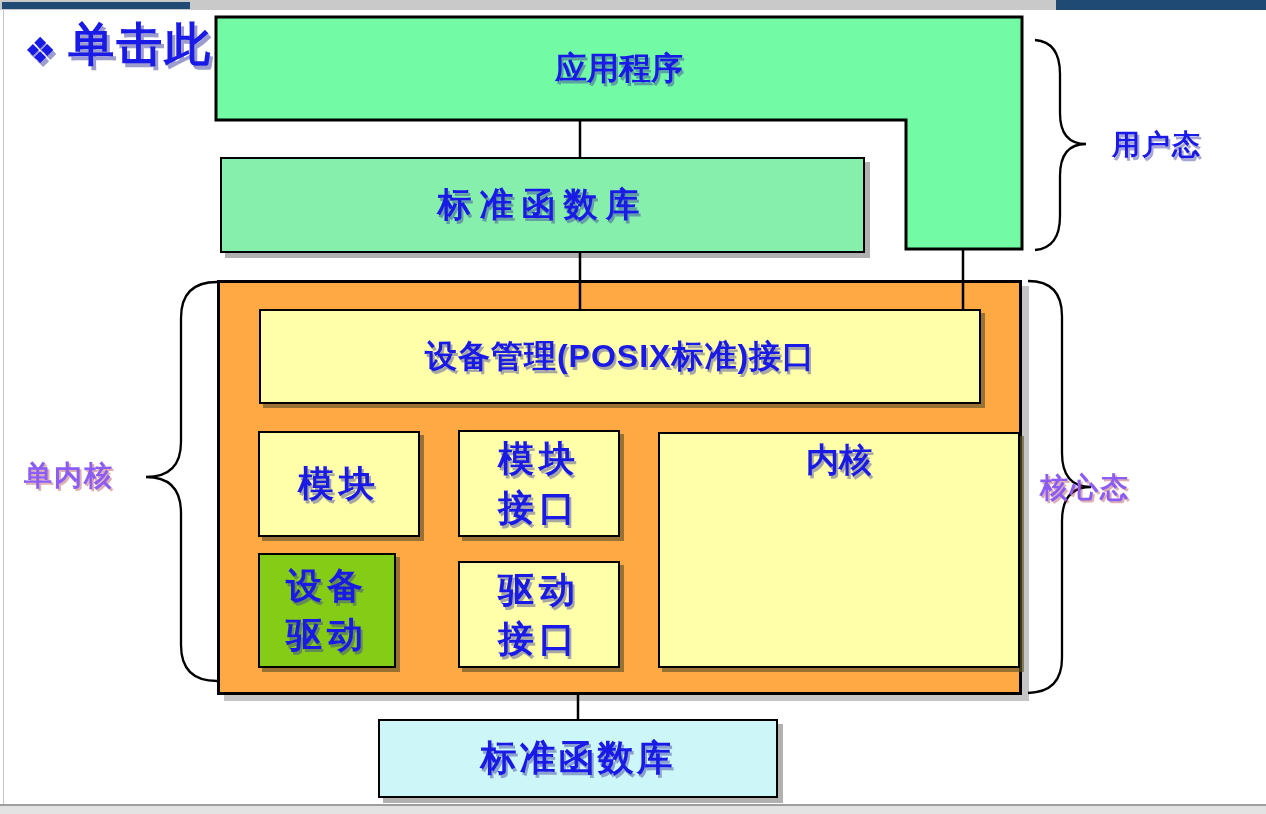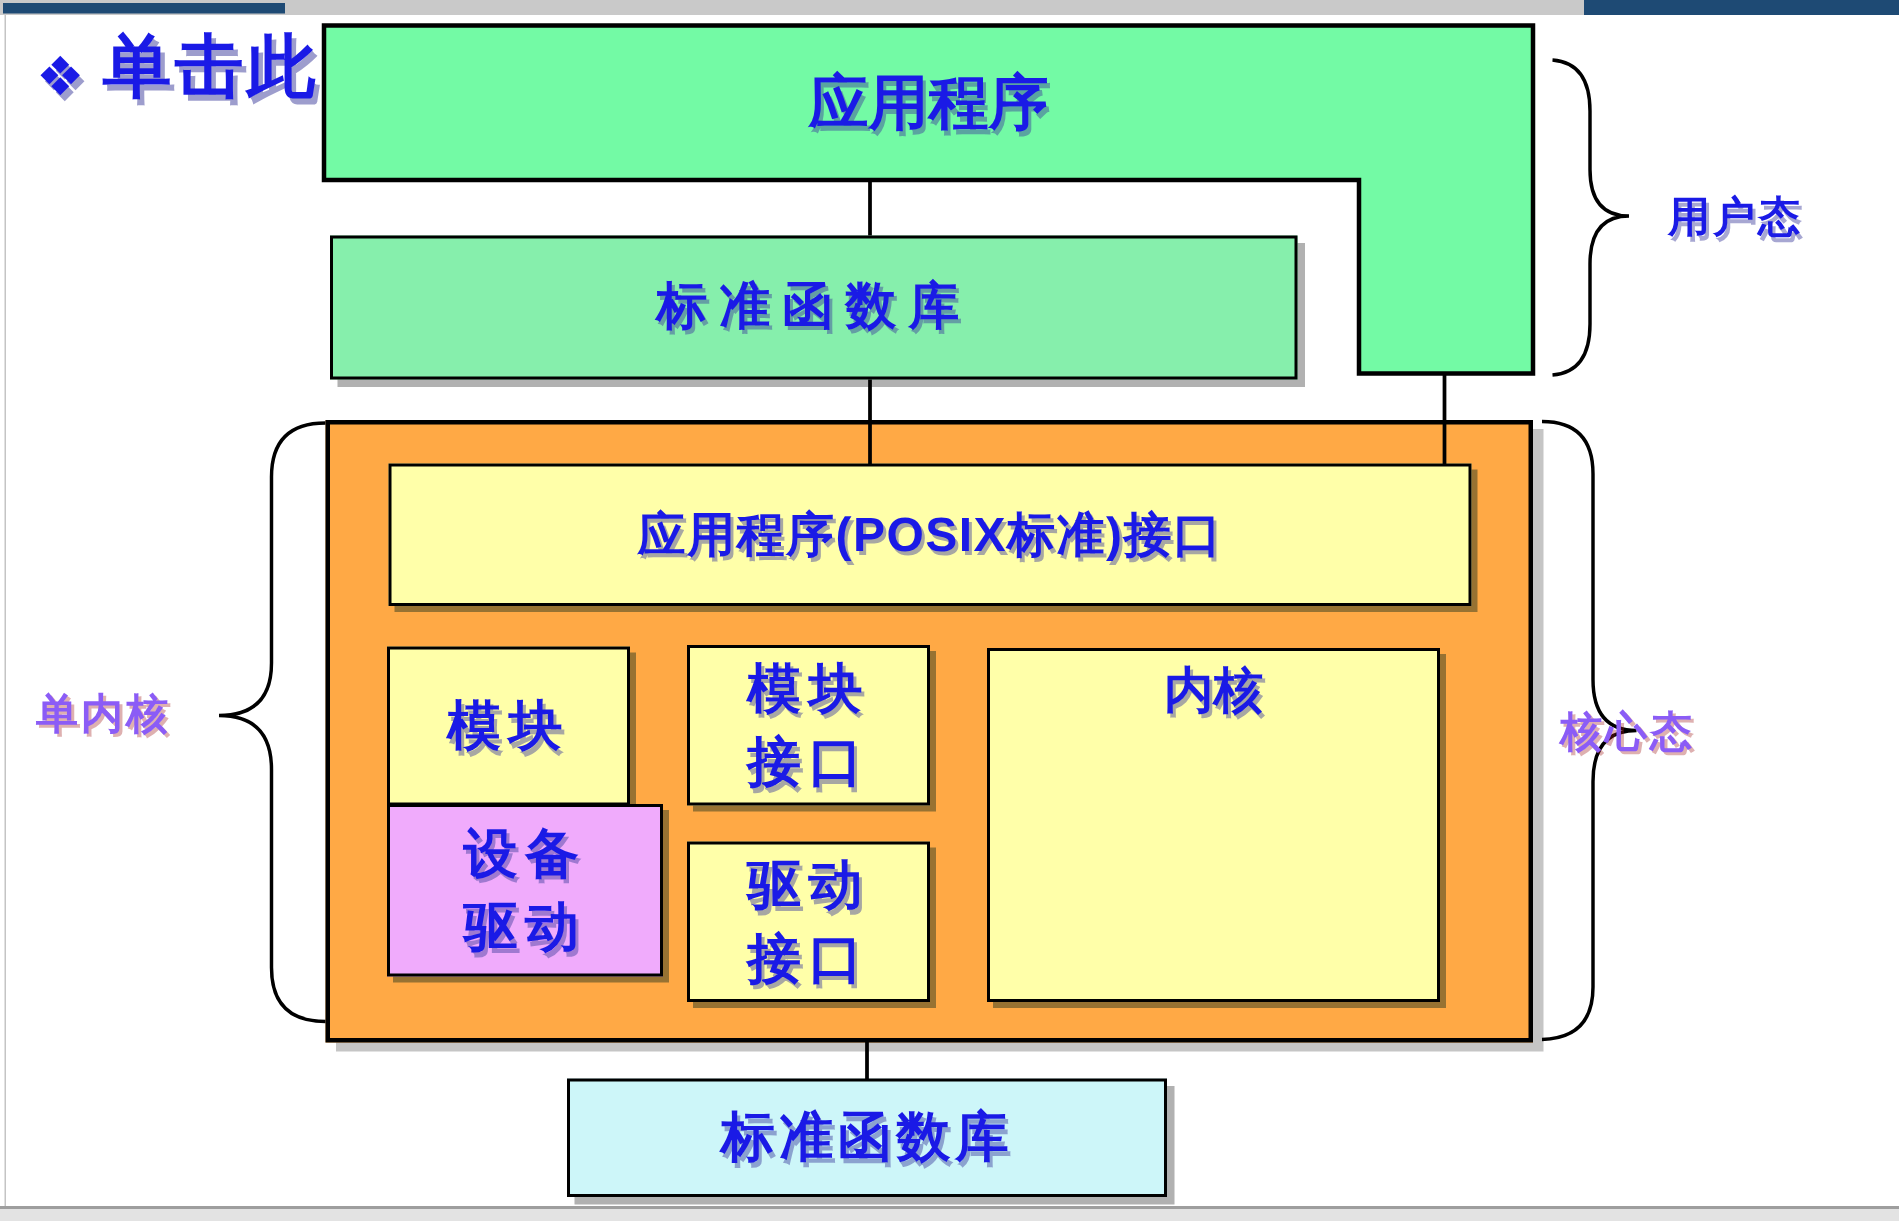--- a/index.html
+++ b/index.html
@@ -37,32 +37,32 @@
   .box-stdlib   {left:220px;top:157px;width:645px;height:96px;background:#86efac;
                  box-shadow:5px 5px 0 rgba(125,125,125,0.6);}
   .box-orange   {left:217px;top:280px;width:805px;height:415px;background:#ffa945;
                  border-width:3px;box-shadow:7px 6px 0 rgba(150,150,150,0.55);z-index:2;}
   .box-syscall  {left:259px;top:309px;width:722px;height:95px;background:#ffffa9;
                  box-shadow:4px 4px 0 rgba(95,85,40,0.65);z-index:3;}
   .box-module   {left:258px;top:431px;width:162px;height:106px;background:#ffffa9;
                  box-shadow:4px 4px 0 rgba(95,85,40,0.65);z-index:3;}
   .box-modif    {left:458px;top:430px;width:162px;height:107px;background:#ffffa9;
                  box-shadow:4px 4px 0 rgba(95,85,40,0.65);z-index:3;}
-  .box-kernel   {left:658px;top:432px;width:302px;height:236px;background:#ffffa9;
+  .box-kernel   {left:658px;top:432px;width:362px;height:236px;background:#ffffa9;
                  box-shadow:4px 4px 0 rgba(95,85,40,0.65);z-index:3;
                  flex-direction:column;align-items:stretch;justify-content:flex-start;
                  padding:4px 8px;}
-  .box-devdrv   {left:258px;top:536px;width:184px;height:115px;background:#f0abfc;
+  .box-devdrv   {left:258px;top:553px;width:138px;height:115px;background:#84cc16;
                  box-shadow:4px 4px 0 rgba(95,85,40,0.65);z-index:3;}
   .box-drvif    {left:458px;top:561px;width:162px;height:107px;background:#ffffa9;
                  box-shadow:4px 4px 0 rgba(95,85,40,0.65);z-index:3;}
   .box-hardware {left:378px;top:719px;width:400px;height:79px;background:#cdf6f9;
                  box-shadow:5px 5px 0 rgba(125,125,125,0.6);z-index:3;}
 
-  .fs-app{font-size:40px;}
+  .fs-app{font-size:32px;}
   .fs-stdlib{font-size:34px;letter-spacing:8px;}
   .fs-syscall{font-size:32px;letter-spacing:1px;}
   .fs-small{font-size:36px;letter-spacing:5px;}
   .fs-hw{font-size:36px;letter-spacing:3px;}
   .kernel-title{font-size:33px;text-align:center;}
   .kernel-body{font-size:32px;text-align:left;line-height:1.38;}
 
   
   .app-label{
     position:absolute;left:216px;top:17px;width:806px;height:103px;z-index:5;
@@ -95,21 +95,21 @@
   <span class="ttl">单击此</span>
 </div>
 
 <div class="box box-stdlib">
   <span class="blue-label fs-stdlib">标准函数库</span>
 </div>
 
 <div class="box box-orange"></div>
 
 <div class="box box-syscall">
-  <span class="blue-label fs-syscall">应用程序(POSIX标准)接口</span>
+  <span class="blue-label fs-syscall">设备管理(POSIX标准)接口</span>
 </div>
 
 <div class="box box-module">
   <span class="blue-label fs-small">模块</span>
 </div>
 
 <div class="box box-modif">
   <span class="blue-label fs-small">模块
 接口</span>
 </div>

